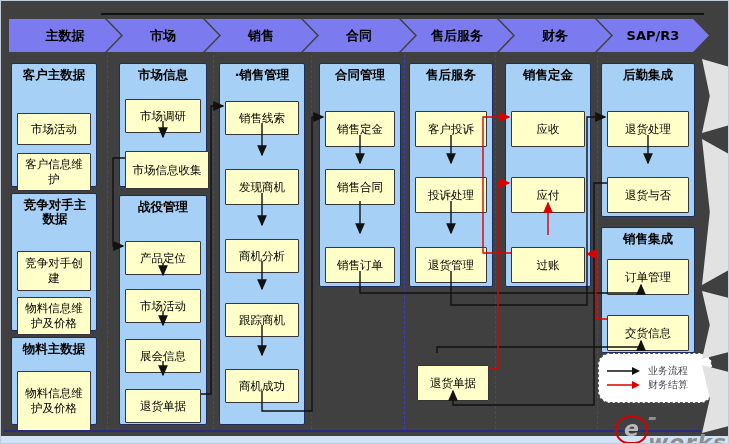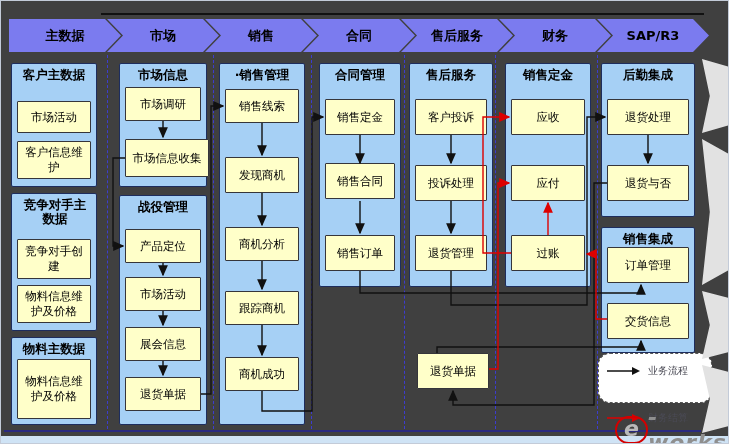--- a/index.html
+++ b/index.html
@@ -26,33 +26,32 @@
     box-sizing:border-box;
   }
   .ptitle{
     position:absolute;width:100%;top:4px;text-align:center;
     font-weight:bold;font-size:12.5px;color:#000;line-height:1.15;
   }
   
   .node{
     position:absolute;background:#ffffc9;border:1px solid #35353a;border-radius:1px;
     box-sizing:border-box;display:flex;align-items:center;justify-content:center;
-    text-align:center;font-size:11.5px;color:#000;line-height:1.3;padding:1px 2px;
+    text-align:center;font-size:11.5px;color:#000;line-height:1.3;padding:1px 2px;margin-top:12px;
   }
   svg.overlay{position:absolute;left:0;top:0;pointer-events:none;}
   .overlay path{fill:none;stroke-width:1.4px;}
   .overlay path.blk{stroke:#111;}
   .overlay path.red{stroke:#dd0000;}
   
   .legend{
     position:absolute;left:597px;top:352px;width:114px;height:50px;
     border:1.6px dashed #555;border-radius:12px;background:#fff;
     box-sizing:border-box;display:flex;flex-direction:column;justify-content:space-evenly;
     padding:10px 8px;
-    gap:33px;
   }
   .legrow{display:flex;align-items:center;gap:7px;}
   .legrow .lbl{font-size:10px;color:#4a4a55;}
   
   .baseline{position:absolute;left:3px;top:429px;width:697px;height:2px;background:#2a2a80;}
   .bstrip{position:absolute;left:0;top:435px;width:729px;height:9px;background:#cfe3f5;}
   
   .page{
     position:absolute;left:701px;width:26px;background:#e2e2e2;
     clip-path:polygon(0 0,100% 10%,100% 90%,0 100%,30% 50%);
@@ -141,21 +140,21 @@
   <div class="node" style="left:124px;top:326px;width:76px;height:34px">展会信息</div>
   <div class="node" style="left:124px;top:376px;width:76px;height:34px">退货单据</div>
 
   <div class="node" style="left:224px;top:88px;width:74px;height:34px">销售线索</div>
   <div class="node" style="left:224px;top:156px;width:74px;height:36px">发现商机</div>
   <div class="node" style="left:224px;top:226px;width:74px;height:34px">商机分析</div>
   <div class="node" style="left:224px;top:290px;width:74px;height:34px">跟踪商机</div>
   <div class="node" style="left:224px;top:356px;width:74px;height:34px">商机成功</div>
 
   <div class="node" style="left:324px;top:98px;width:70px;height:36px">销售定金</div>
-  <div class="node" style="left:324px;top:162px;width:70px;height:36px">销售合同</div>
+  <div class="node" style="left:324px;top:156px;width:70px;height:36px">销售合同</div>
   <div class="node" style="left:324px;top:234px;width:70px;height:36px">销售订单</div>
 
   <div class="node" style="left:414px;top:98px;width:72px;height:36px">客户投诉</div>
   <div class="node" style="left:414px;top:164px;width:72px;height:36px">投诉处理</div>
   <div class="node" style="left:414px;top:234px;width:72px;height:36px">退货管理</div>
 
   <div class="node" style="left:510px;top:98px;width:74px;height:36px">应收</div>
   <div class="node" style="left:510px;top:164px;width:74px;height:36px">应付</div>
   <div class="node" style="left:510px;top:234px;width:74px;height:36px">过账</div>
 

